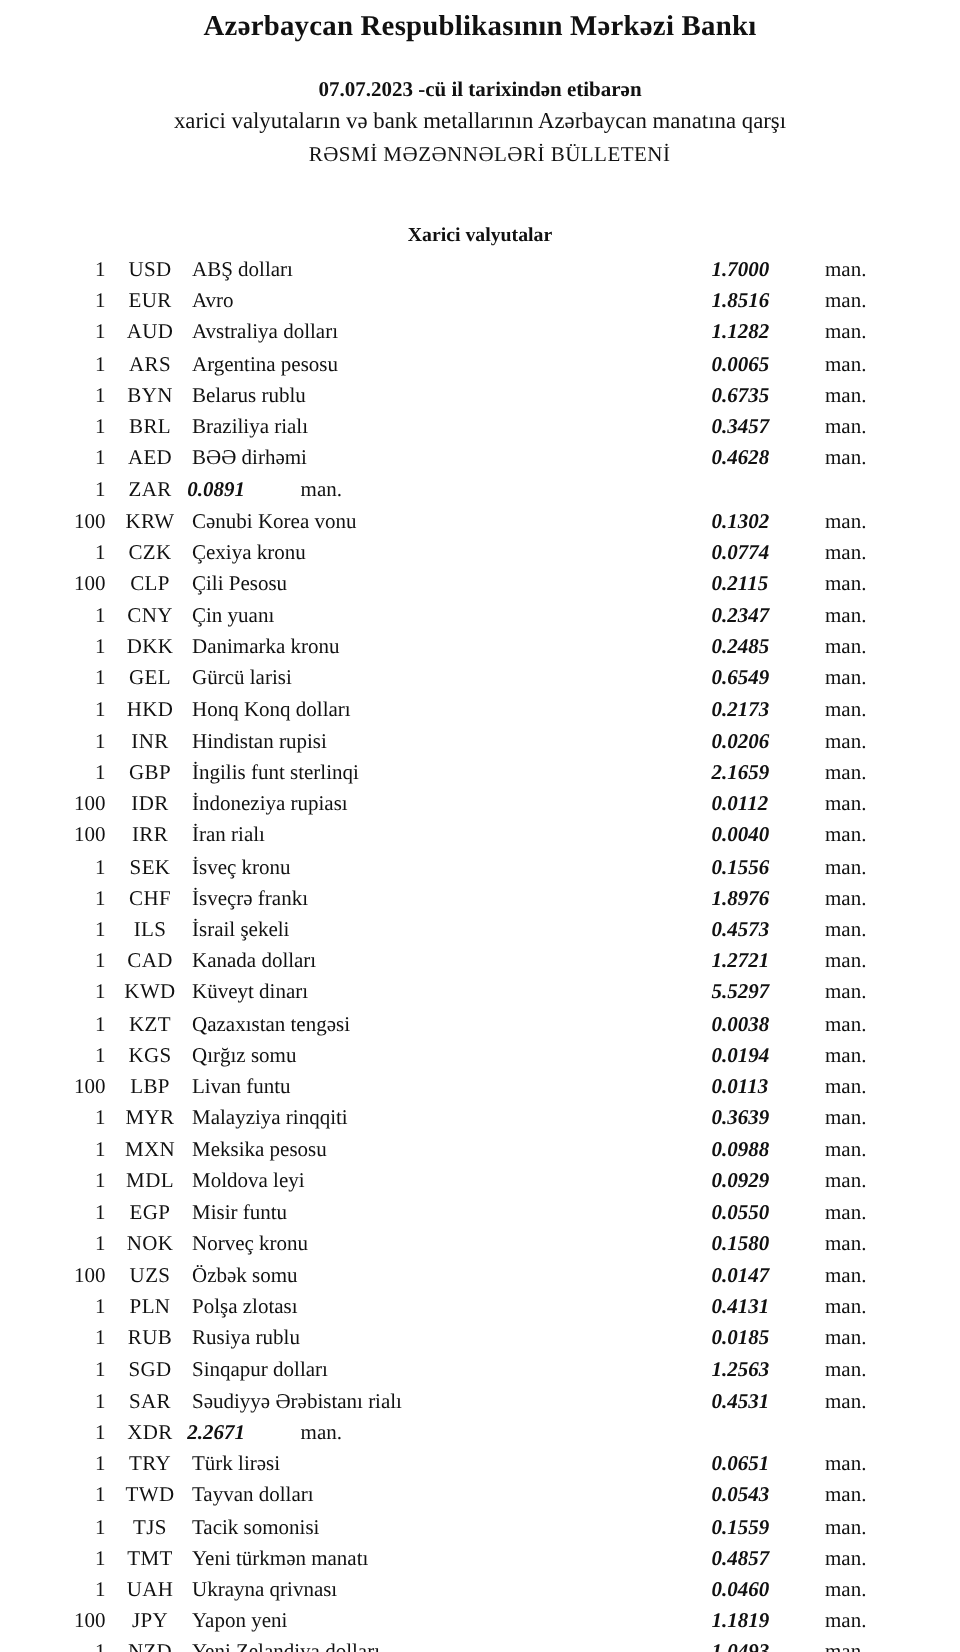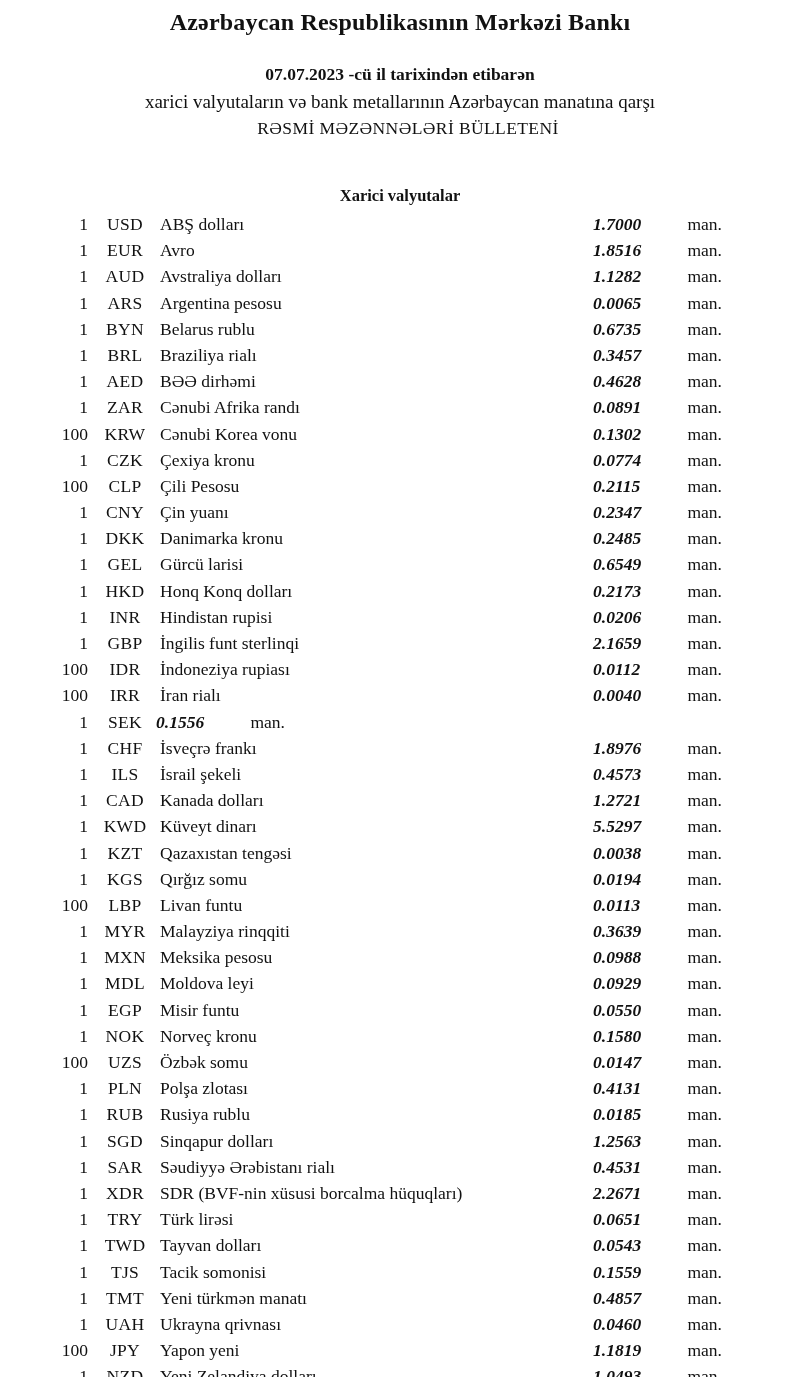--- a/index.html
+++ b/index.html
@@ -162,21 +162,20 @@
     <span class="col-qty">1</span>
     <span class="col-code">AED</span>
     <span class="col-name">BƏƏ dirhəmi</span>
     <span class="col-rate">0.4628</span>
     <span class="col-unit">man.</span>
   </div>
 
   <div class="rate-row">
     <span class="col-qty">1</span>
     <span class="col-code">ZAR</span>
-    <span class="col-name">Cənubi Afrika randı</span>
     <span class="col-rate">0.0891</span>
     <span class="col-unit">man.</span>
   </div>
 
   <div class="rate-row">
     <span class="col-qty">100</span>
     <span class="col-code">KRW</span>
     <span class="col-name">Cənubi Korea vonu</span>
     <span class="col-rate">0.1302</span>
     <span class="col-unit">man.</span>
@@ -258,20 +257,21 @@
     <span class="col-qty">100</span>
     <span class="col-code">IRR</span>
     <span class="col-name">İran rialı</span>
     <span class="col-rate">0.0040</span>
     <span class="col-unit">man.</span>
   </div>
 
   <div class="rate-row">
     <span class="col-qty">1</span>
     <span class="col-code">SEK</span>
+    <span class="col-name">İsveç kronu</span>
     <span class="col-rate">0.1556</span>
     <span class="col-unit">man.</span>
   </div>
 
   <div class="rate-row">
     <span class="col-qty">1</span>
     <span class="col-code">CHF</span>
     <span class="col-name">İsveçrə frankı</span>
     <span class="col-rate">1.8976</span>
     <span class="col-unit">man.</span>
@@ -401,21 +401,20 @@
     <span class="col-qty">1</span>
     <span class="col-code">SAR</span>
     <span class="col-name">Səudiyyə Ərəbistanı rialı</span>
     <span class="col-rate">0.4531</span>
     <span class="col-unit">man.</span>
   </div>
 
   <div class="rate-row">
     <span class="col-qty">1</span>
     <span class="col-code">XDR</span>
-    <span class="col-name">SDR (BVF-nin xüsusi borcalma hüquqları)</span>
     <span class="col-rate">2.2671</span>
     <span class="col-unit">man.</span>
   </div>
 
   <div class="rate-row">
     <span class="col-qty">1</span>
     <span class="col-code">TRY</span>
     <span class="col-name">Türk lirəsi</span>
     <span class="col-rate">0.0651</span>
     <span class="col-unit">man.</span>

